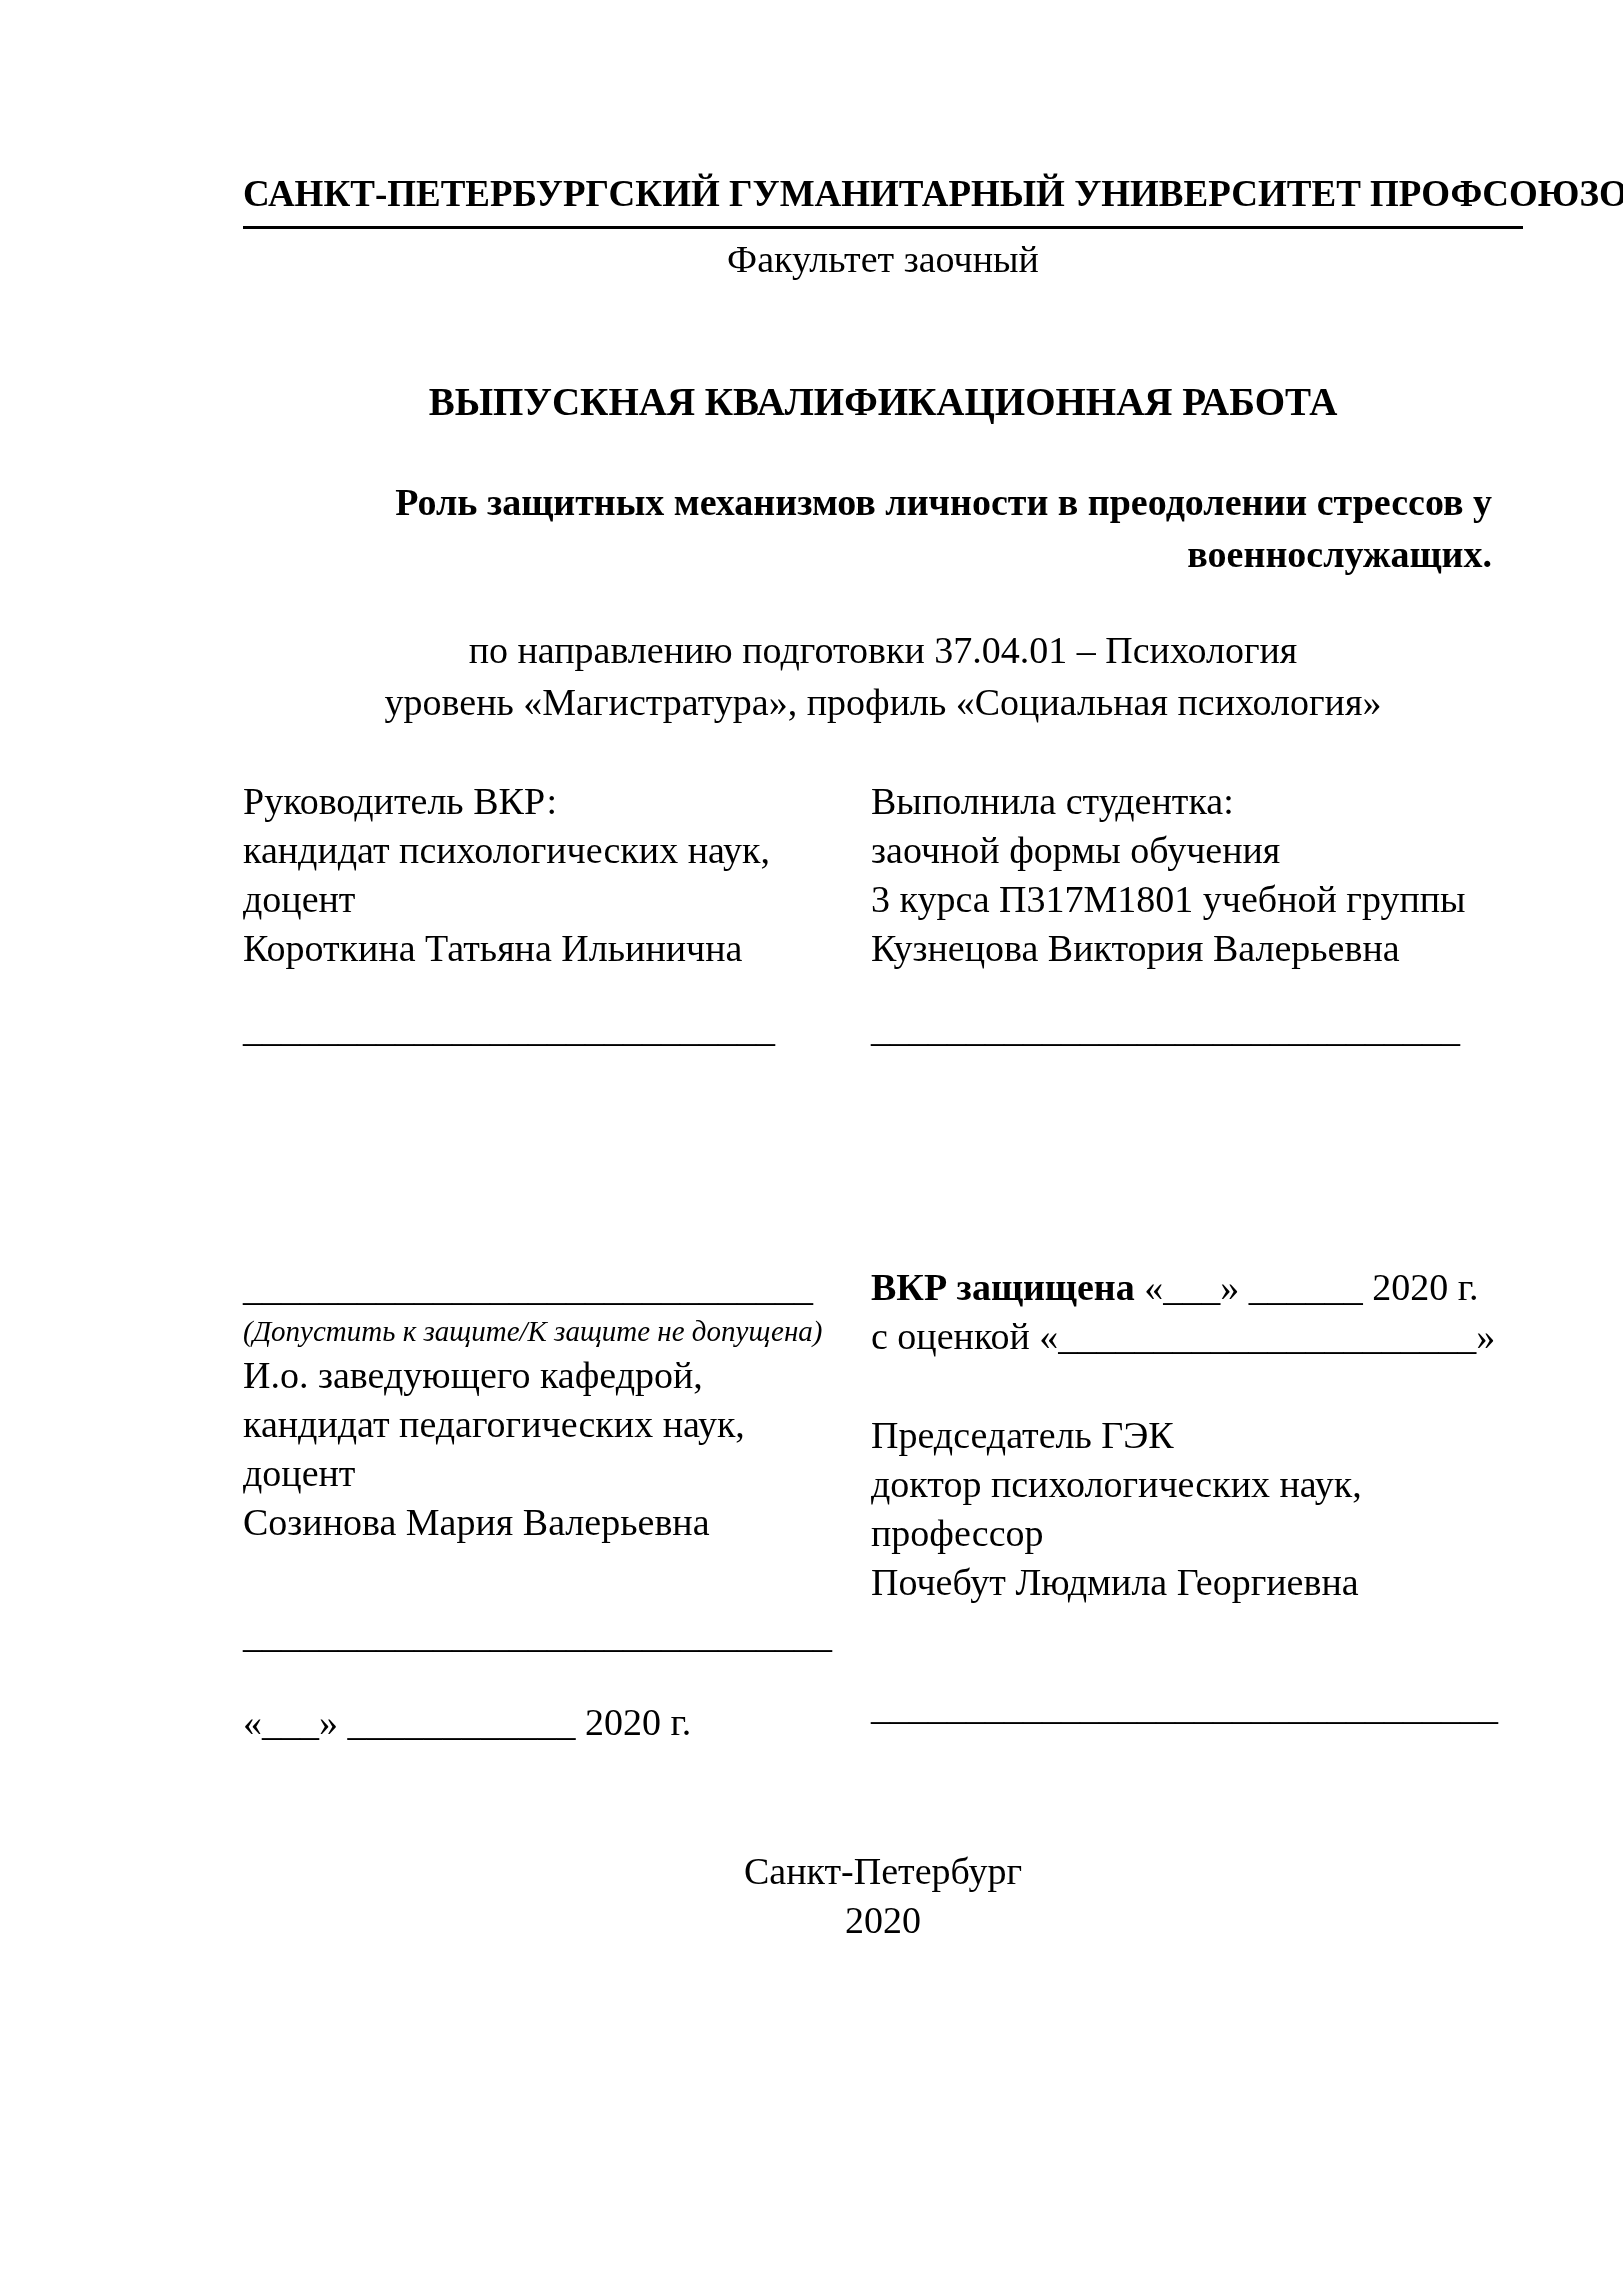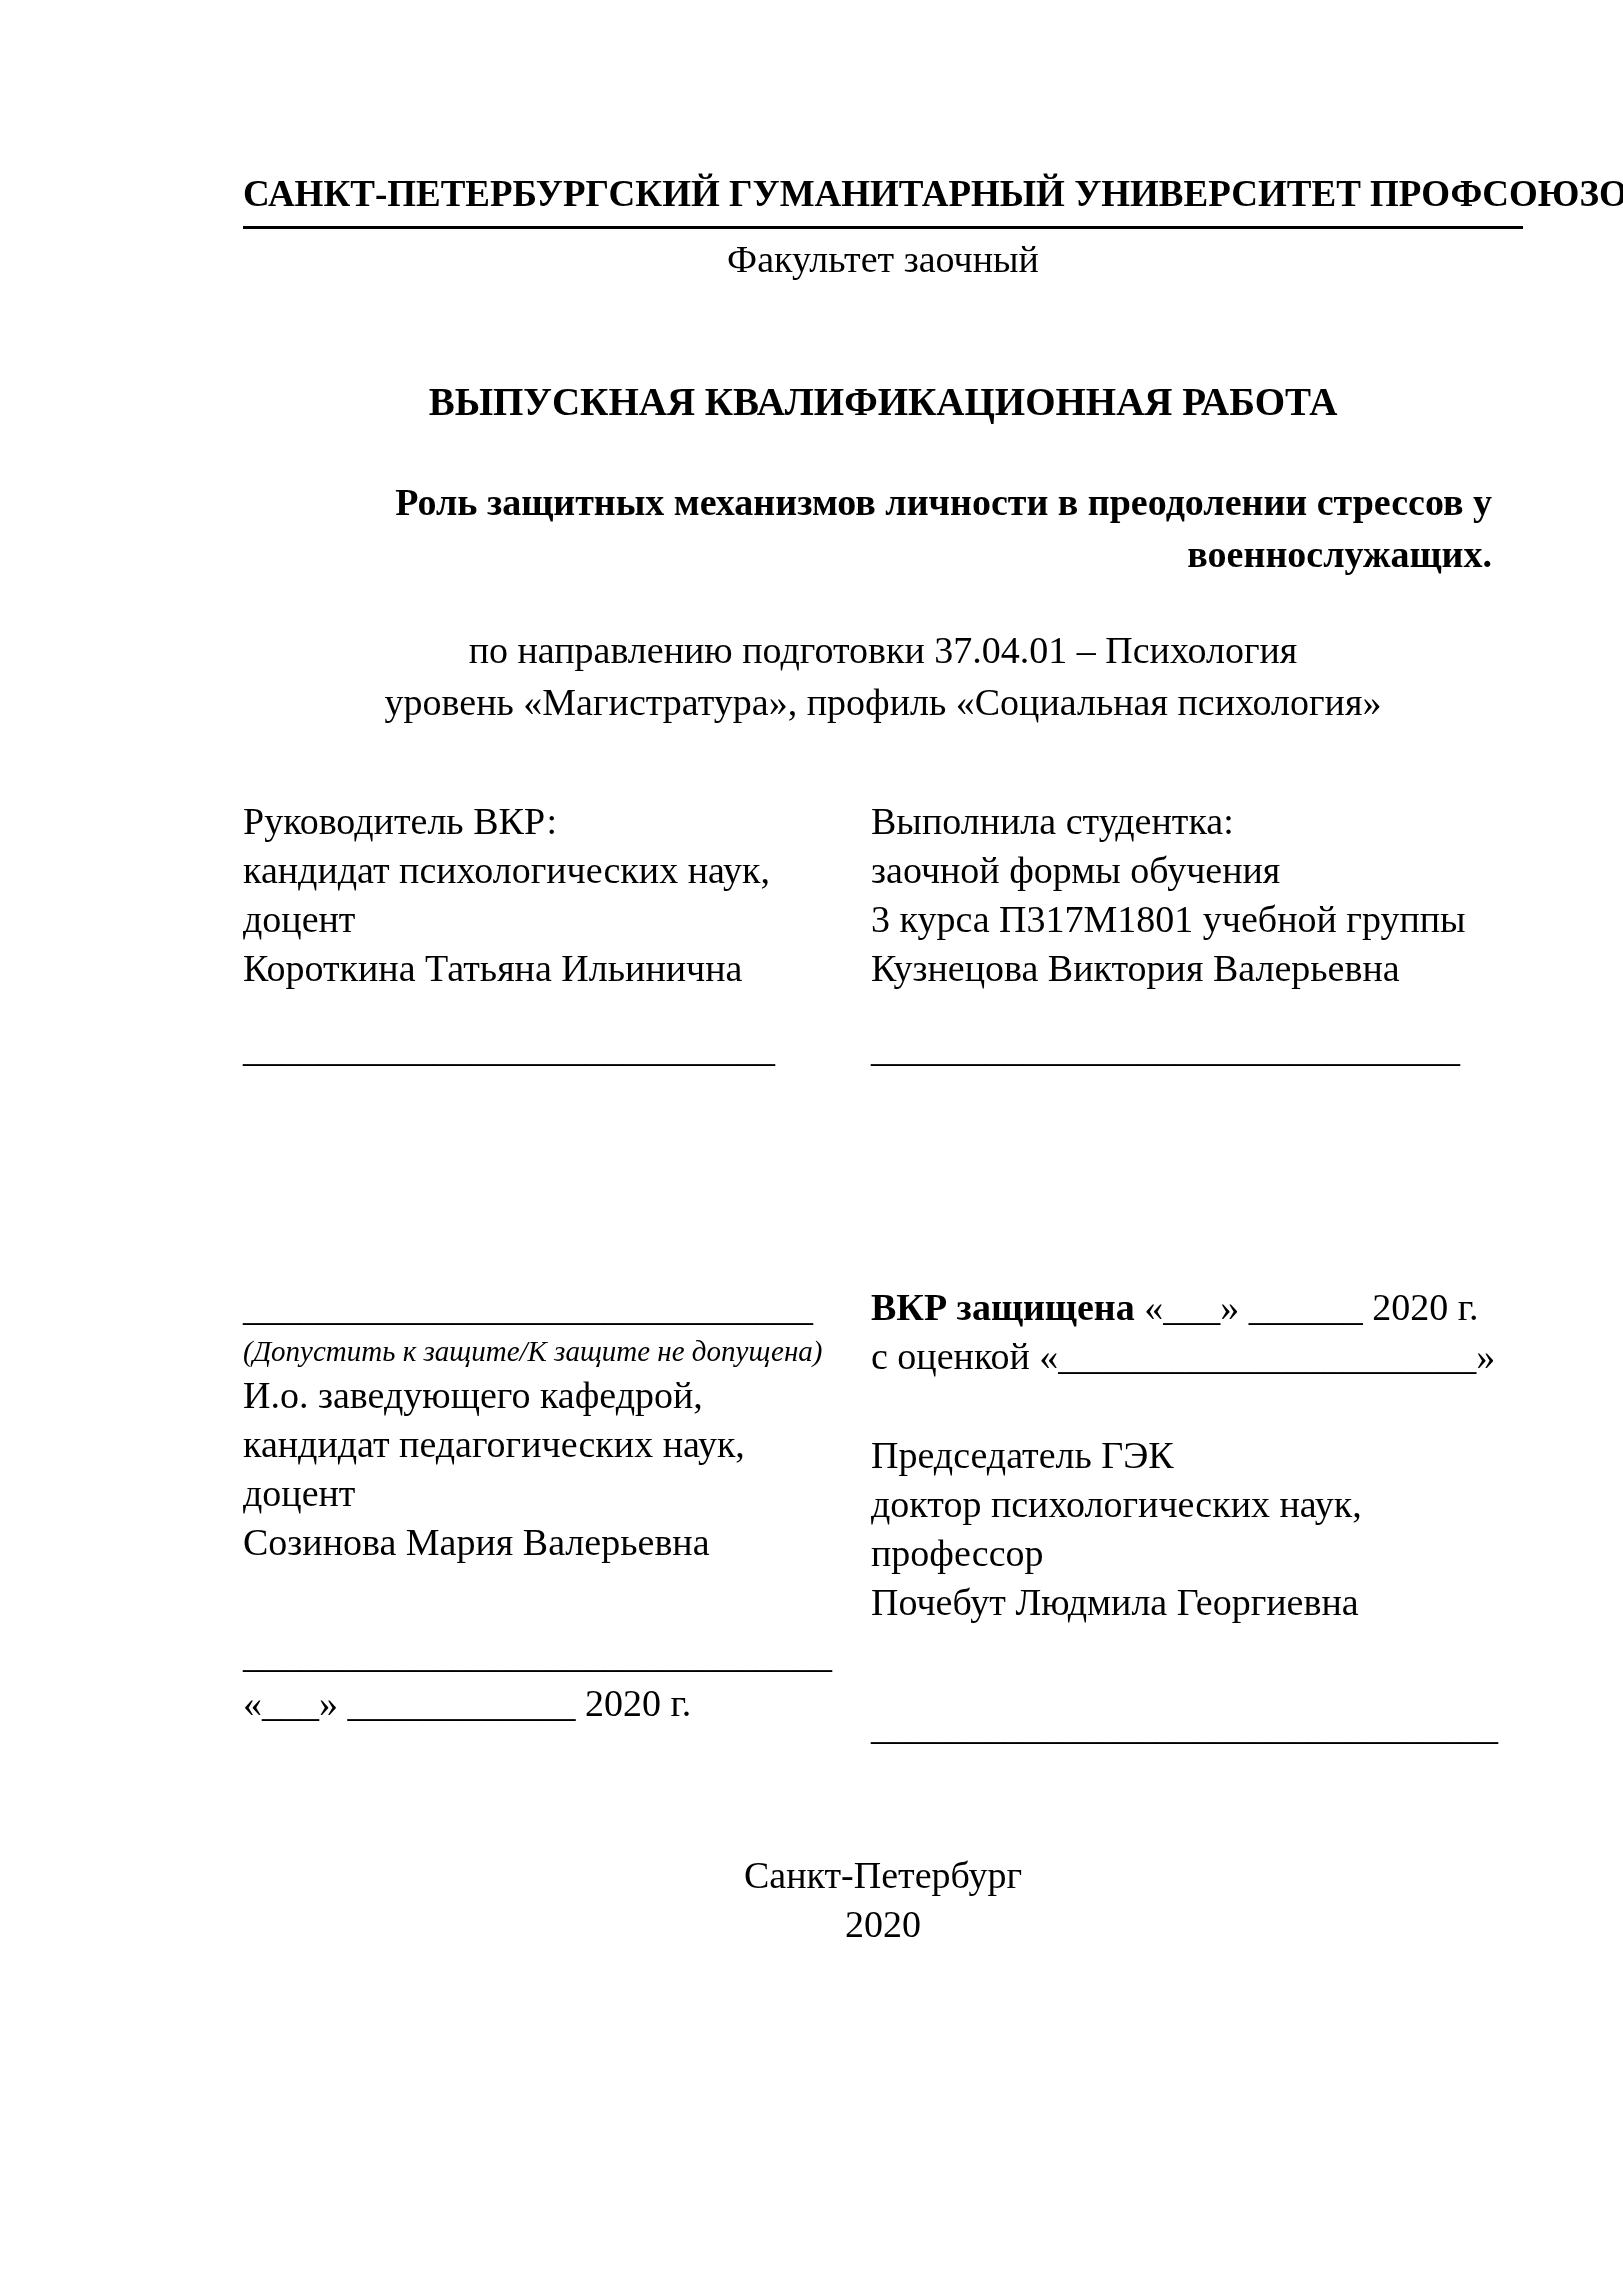--- a/index.html
+++ b/index.html
@@ -49,38 +49,38 @@
     padding: 0 31px;
   }
   .program {
     text-align: center;
     line-height: 52px;
     margin-top: 44px;
   }
   .cols { display: flex; }
   .col-left { flex: 0 0 628px; width: 628px; }
   .col-right { flex: 1; }
-  .block1 { margin-top: 69px; }
+  .block1 { margin-top: 49px; }
   .sig-line {
     margin-top: 31px;
     letter-spacing: 0;
     white-space: nowrap;
   }
   .block2 { margin-top: 210px; }
   .caption {
     font-style: italic;
     font-size: 29px;
     line-height: 39px;
     white-space: nowrap;
   }
   .group-after-caption { }
   .group-after-grade { margin-top: 50px; }
   .sig-line-2 { margin-top: 63px; white-space: nowrap; }
   .sig-line-3 { margin-top: 75px; white-space: nowrap; font-family: Liberation Serif, serif; }
-  .date-line { white-space: nowrap; }
+  .date-line { margin-top: 39px; white-space: nowrap; }
   .bold { font-weight: bold; }
   .city-block {
     text-align: center;
     margin-top: 100px;
     line-height: 49px;
   }
 </style>
 </head>
 <body>
 

